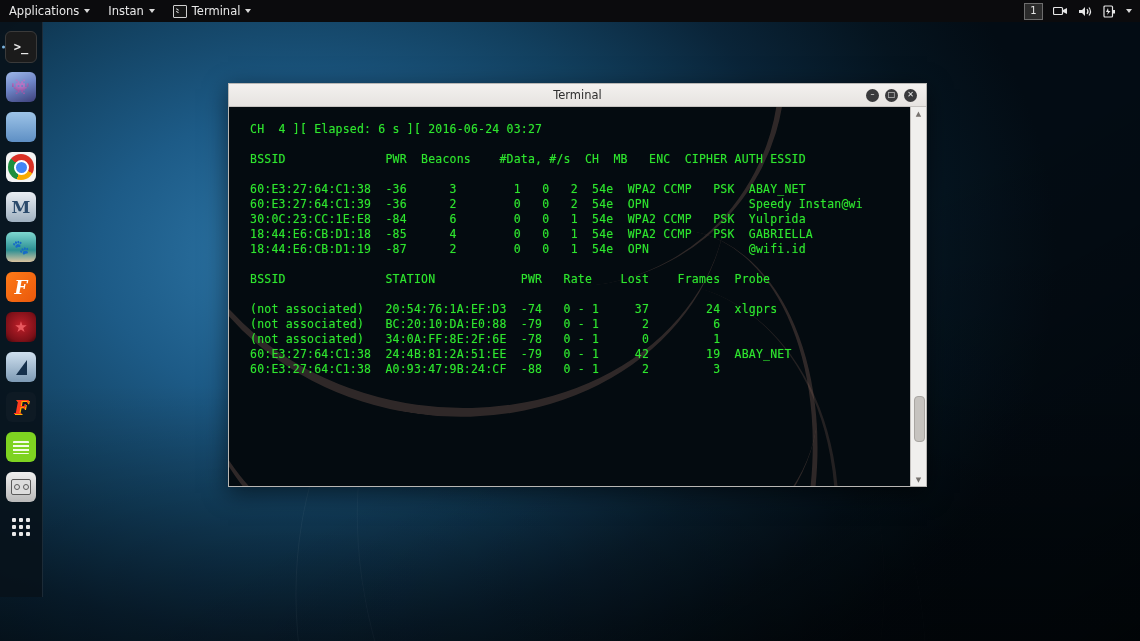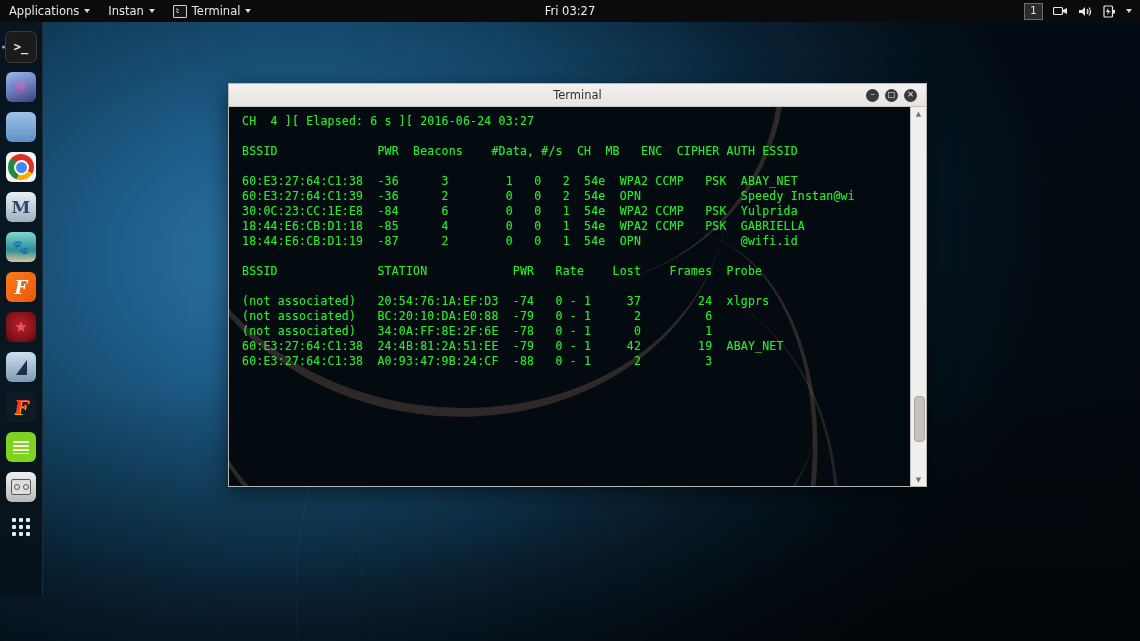--- a/index.html
+++ b/index.html
@@ -235,21 +235,21 @@
   .dragon-arc{
     position:absolute;
     border-style: solid;
     border-color: rgba(150,110,95,0.30);
     border-radius: 50%;
     background: transparent;
     pointer-events:none;
   }
   pre#term-content {
     position: relative;
-    margin: 0;
+    margin: 8px;
     color: #2ee52e;
     font-family: "DejaVu Sans Mono", monospace;
     font-size: 11.5px;
     line-height: 15px;
     white-space: pre;
     letter-spacing: 0.2px;
     text-shadow: 0 0 1px rgba(46,229,46,0.45);
     z-index: 2;
   }
   
@@ -276,21 +276,20 @@
 <body>
 
 <div id="screen">
 
   <div id="wallpaper">
     <div class="wp-stroke" style="left:300px;top:250px;width:620px;height:760px;border-width:0 0 1.5px 1.5px;transform:rotate(-14deg);opacity:.5;"></div>
     <div class="wp-stroke" style="left:360px;top:200px;width:520px;height:700px;border-width:0 0 1px 1px;transform:rotate(-10deg);opacity:.35;"></div>
   </div>
 
   <div id="top-panel">
-    <div id="panel-clock">Fri 03:27</div>
 
     <div class="panel-menu">
       <span>Applications</span>
       <span class="caret"></span>
     </div>
 
     <div class="panel-menu">
       <span>Instan</span>
       <span class="caret"></span>
     </div>

